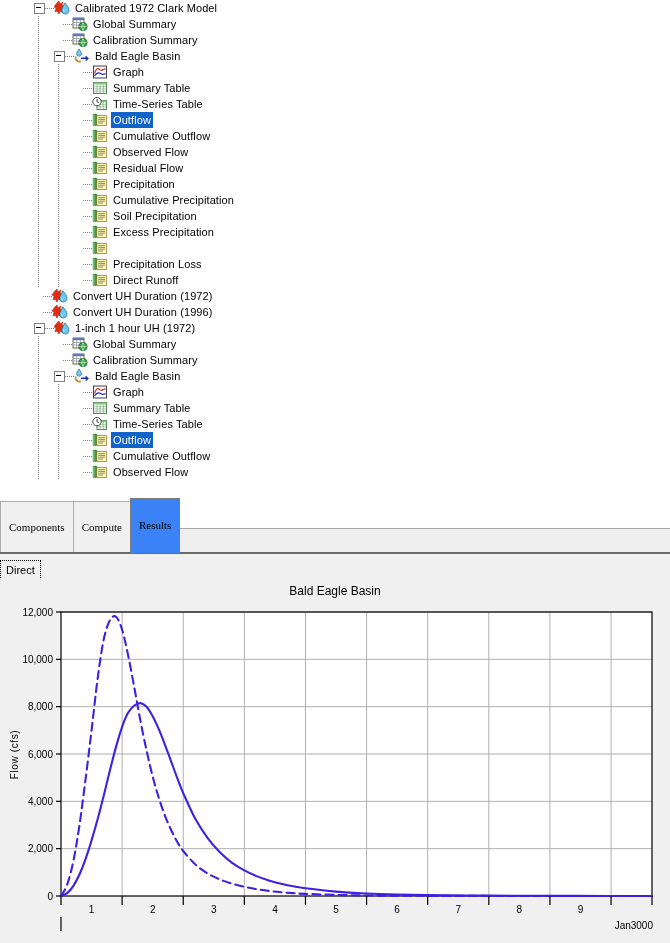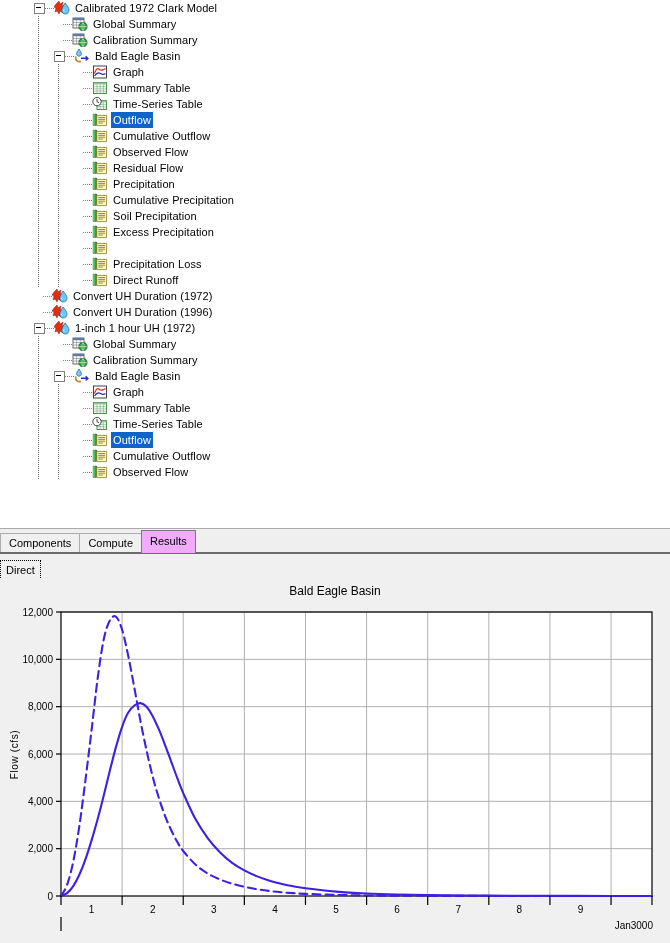--- a/index.html
+++ b/index.html
@@ -85,32 +85,33 @@
     position:absolute;left:0;top:528px;width:670px;height:24px;
     background:#efefef;
     border-top:1px solid #aaa;
   }
   #tabstrip{
     position:absolute;left:0;bottom:0;width:670px;height:23px;
     display:flex;align-items:flex-end;
   }
   .tab{
     height:19px;line-height:19px;
-    padding:0 8px;
+    padding:16px 8px;
     font-size:11px;
     background:#f0f0f0;
     border:1px solid #adadad;
     border-bottom:none;
     margin-right:-1px;
     color:#000;
     position:relative;
+    font-family:Liberation Serif, serif;
   }
   .tab.active{
     height:22px;line-height:21px;
-    background:#f0abfc;
+    background:#3b82f6;
     border-color:#7a7a7a;
     z-index:3;
     font-size:11px;
   }
   #tab-underline{
     position:absolute;left:0;bottom:0;width:670px;height:1px;background:#808080;
   }
 
   
   #previewbar{

